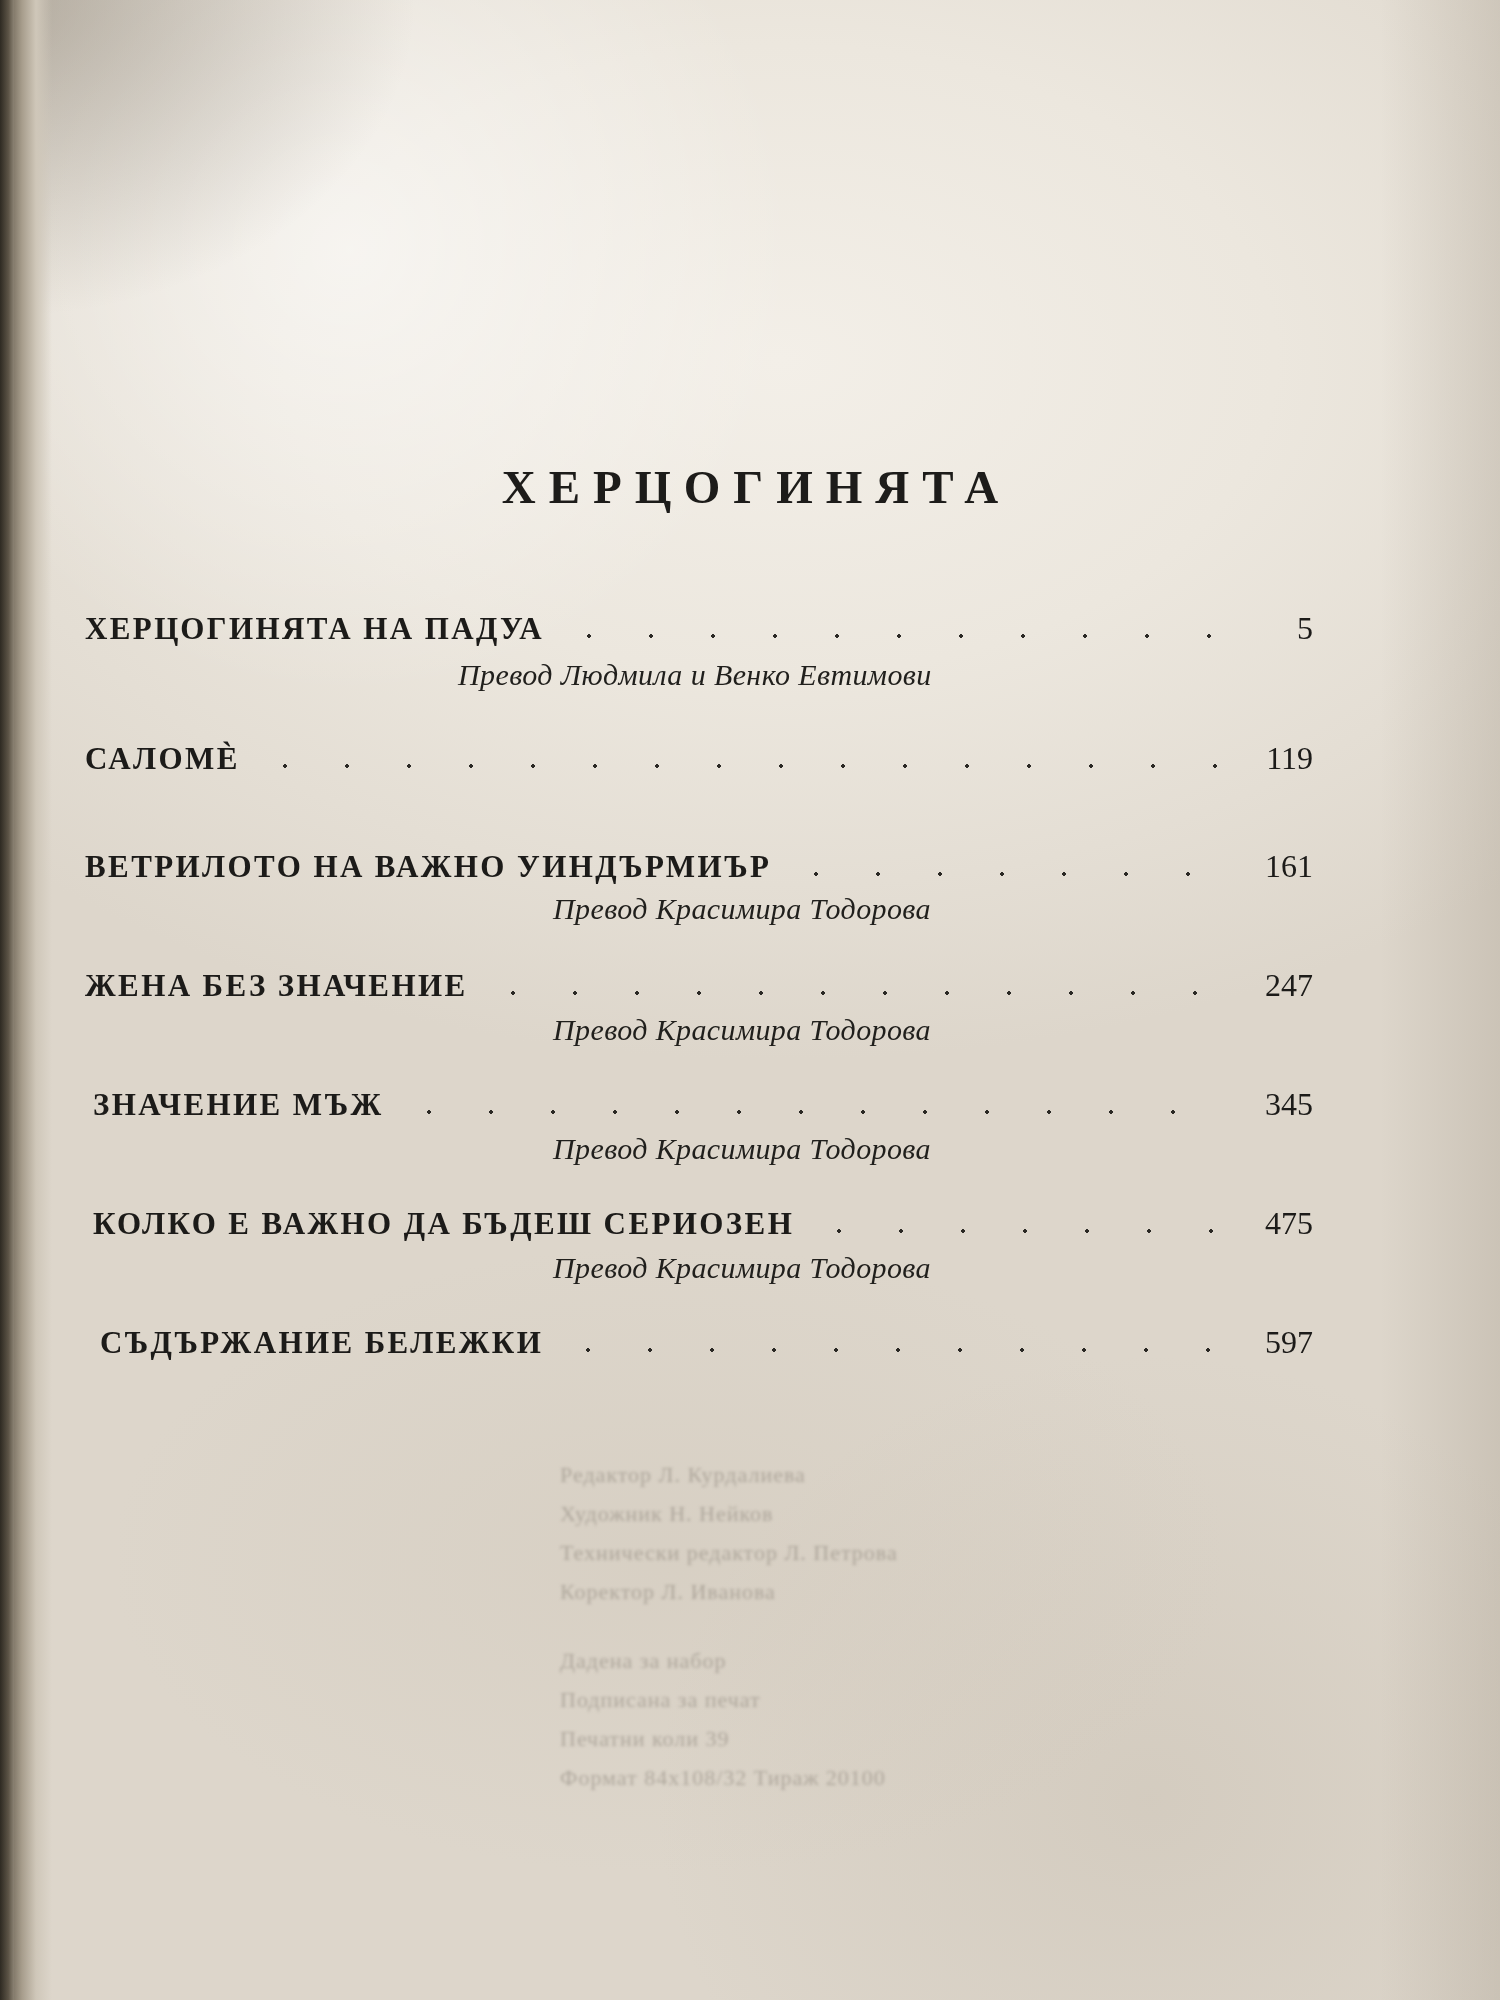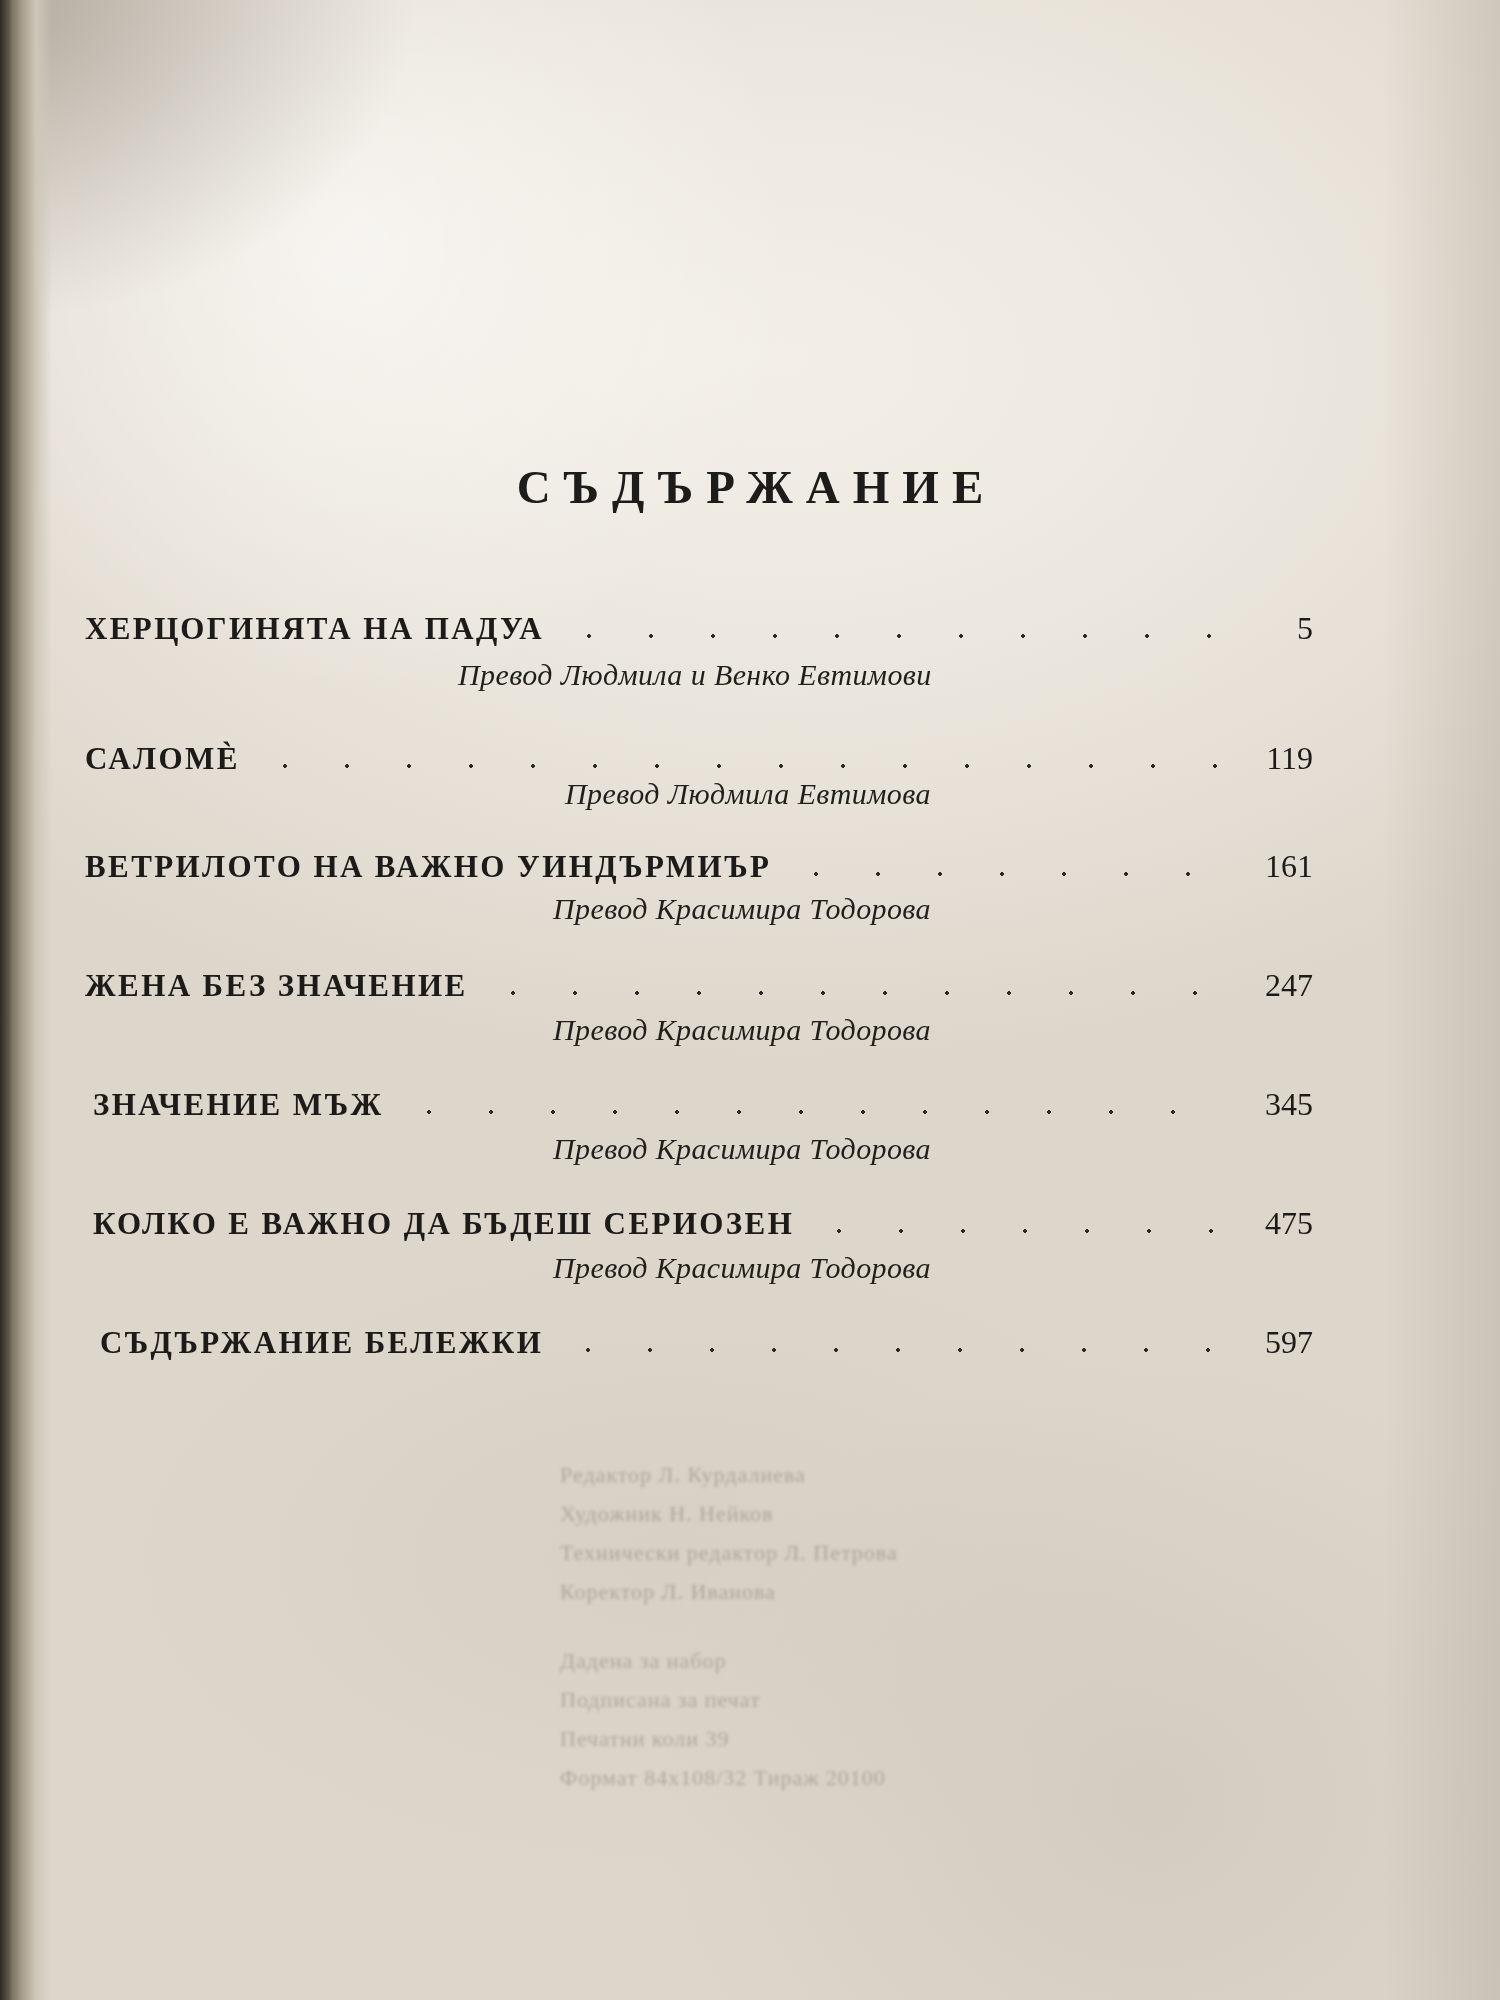--- a/index.html
+++ b/index.html
@@ -188,40 +188,39 @@
 <body>
 
 <div id="page">
 
   <div id="paper-shade-1"></div>
   <div id="paper-shade-2"></div>
   <div id="paper-shade-3"></div>
 
   <div id="content">
 
-    <div id="toc-title">СЪДЪРЖАНИЕ</div>
+    <div id="toc-title">ХЕРЦОГИНЯТА</div>
 
     <div id="toc-list">
 
       <div class="toc-entry">
         <div class="entry-line" style="left:85px; right:75px; top:0px;">
           <span class="entry-title">ХЕРЦОГИНЯТА НА ПАДУА</span>
           <span class="leader"></span>
           <span class="entry-page">5</span>
         </div>
         <div class="entry-translator" style="left:430px; top:48px;margin-left:28px;">Превод Людмила и Венко Евтимови</div>
       </div>
 
       <div class="toc-entry">
         <div class="entry-line" style="left:85px; right:75px; top:0px;margin-top:11px;">
           <span class="entry-title">САЛОМЀ</span>
           <span class="leader"></span>
           <span class="entry-page">119</span>
         </div>
-        <div class="entry-translator" style="left:565px; top:48px;">Превод Людмила Евтимова</div>
       </div>
 
       <div class="toc-entry">
         <div class="entry-line" style="left:85px; right:75px; top:0px;">
           <span class="entry-title">ВЕТРИЛОТО НА ВАЖНО УИНДЪРМИЪР</span>
           <span class="leader"></span>
           <span class="entry-page">161</span>
         </div>
         <div class="entry-translator" style="left:553px; top:44px;">Превод Красимира Тодорова</div>
       </div>

